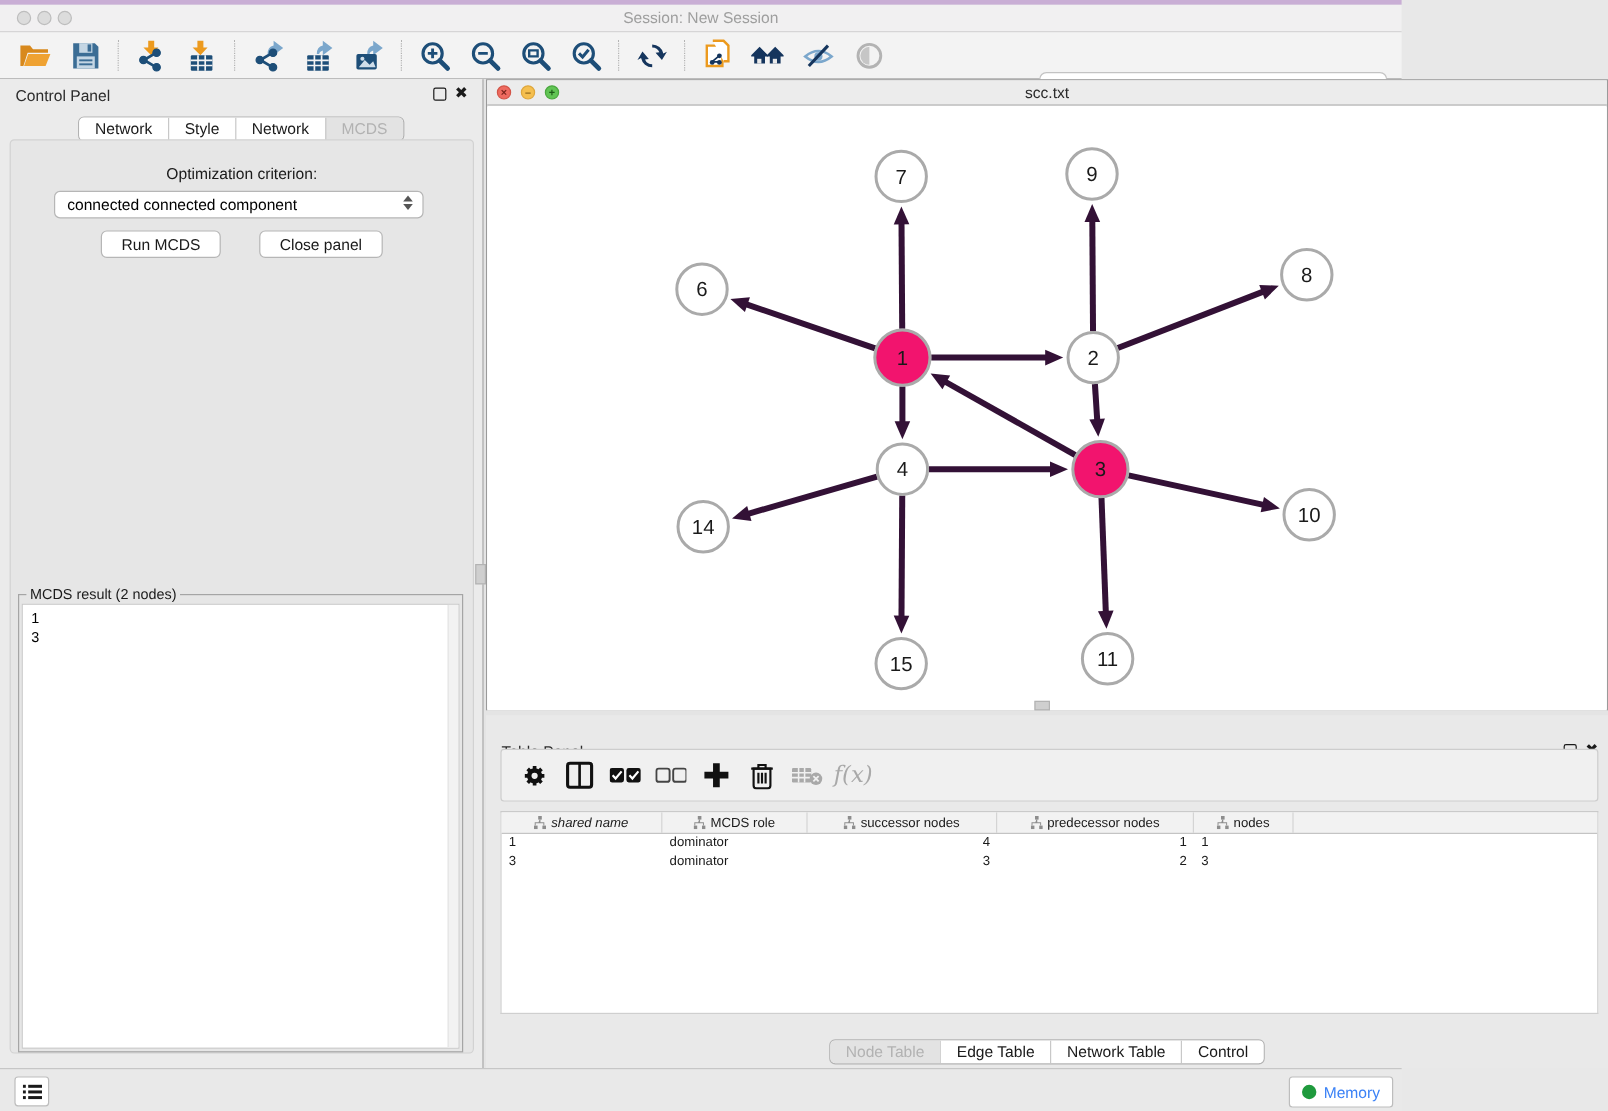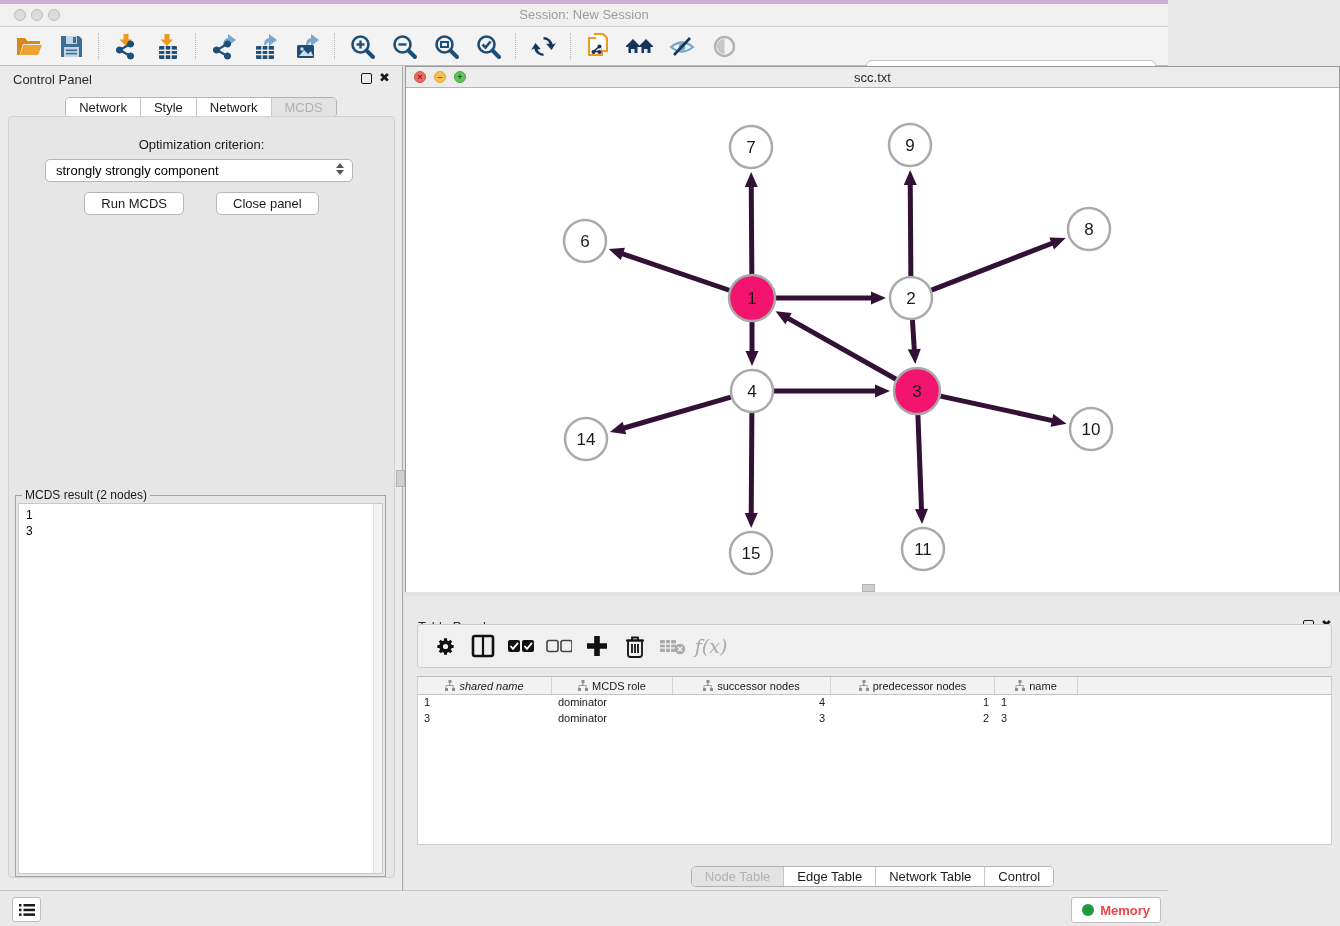--- a/index.html
+++ b/index.html
@@ -75,21 +75,21 @@
   .th { display:flex; align-items:center; justify-content:center; gap:4px; font-size:11px; color:#1a1a1a; border-right:1px solid #d4d4d4; height:100%; cursor:pointer; }
   .trow { display:flex; height:16px; }
   .td { font-size:11px; color:#1a1a1a; padding:1px 6px 0 6px; white-space:nowrap; overflow:hidden; }
   .tp-tabs { position:absolute; left:0; width:100%; top:270px; display:flex; justify-content:center; }
 
   
   .statusbar { position:absolute; left:0; top:890px; width:100%; height:36px; background:#e9e9e9; border-top:1px solid #c6c6c6; }
   .list-btn { position:absolute; left:12px; top:6px; width:29px; height:25px; background:#fff; border:1px solid #bdbdbd; border-radius:3px; display:flex; align-items:center; justify-content:center; cursor:pointer; }
   .memory-btn { position:absolute; right:7px; top:6px; height:26px; background:#fff; border:1px solid #bdbdbd; border-radius:3px; display:flex; align-items:center; gap:6px; padding:0 10px; cursor:pointer; }
   .memory-dot { width:12px; height:12px; border-radius:50%; background:#1f9a3d; }
-  .memory-btn span.lbl { font-size:13px; color:#ef4444;font-weight:bold; }
+  .memory-btn span.lbl { font-size:13px; color:#3b82f6; }
 </style>
 </head>
 <body>
 
 <div class="app">
 
   <div class="top-strip"></div>
 
   <div class="titlebar">
     <span class="traffic inactive" style="left:14px"></span>
@@ -313,21 +313,21 @@
           <div class="segmented">
             <div class="seg">Network</div>
             <div class="seg">Style</div>
             <div class="seg">Network</div>
             <div class="seg sel">MCDS</div>
           </div>
         </div>
       <div class="cp-pane">
         <div class="opt-label">Optimization criterion:</div>
         <div class="dropdown">
-          <span>strongly strongly component</span>
+          <span>connected connected component</span>
           <span class="dd-arrows">
               <i class="up"></i>
               <i class="down"></i>
             </span>
         </div>
         <div class="cp-buttons">
           <button class="mac-btn">Run MCDS</button>
           <button class="mac-btn">Close panel</button>
         </div>
         <div class="result-group">
@@ -605,21 +605,21 @@
               <span style="display: flex;">
                 <svg width="10" height="11" viewBox="0 0 10 11">
                   <g fill="#8d8d8d">
                     <rect x="3.5" y="0" width="3" height="3"></rect>
                     <rect x="0" y="8" width="3" height="3"></rect>
                     <rect x="7" y="8" width="3" height="3"></rect>
                     <path d="M4.6 3 h.8 v3 h-4 v2 h-.8 v-2.8 h3.2z M5.4 3 v2.2 h3.2 V8 h-.8 V6 h-3.2z" fill="#8d8d8d"></path>
                   </g>
                 </svg>
               </span>
-              <span>name</span>
+              <span>nodes</span>
             </div>
           </div>
         <div>
             <div class="trow">
               <div class="td" style="width: 134px; text-align: left;">1</div>
               <div class="td" style="width: 121px; text-align: left;">dominator</div>
               <div class="td" style="width: 158px; text-align: right;">4</div>
               <div class="td" style="width: 164px; text-align: right;">1</div>
               <div class="td" style="width: 83px; text-align: left;">1</div>
             </div>

